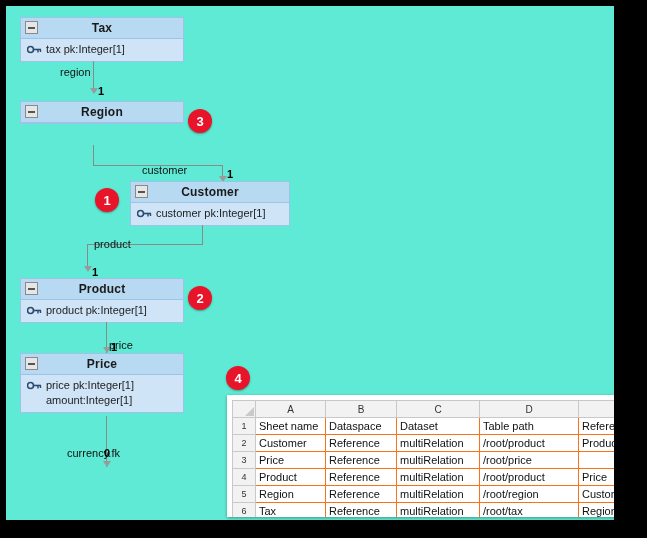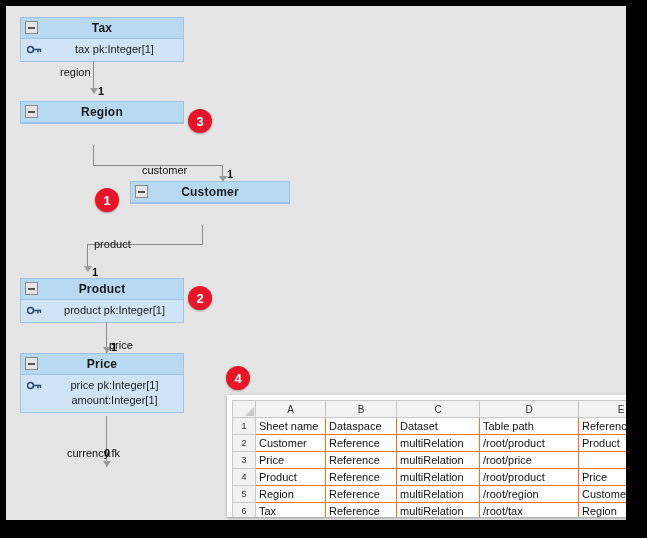--- a/index.html
+++ b/index.html
@@ -5,23 +5,24 @@
   html,body{margin:0;padding:0;}
   body{
     width:647px;height:538px;
     background:#000000;
     font-family:"Liberation Sans", sans-serif;
     overflow:hidden;
   }
   #frame{
     position:absolute;
     left:6px; top:6px;
-    width:620px; height:514px;
-    background:#e5e5e5;
+    width:560px; height:514px;
+    background:#5eead4;
     overflow:hidden;
+    padding-left:48px;
   }
 
   
   .umlbox{
     position:absolute;
     box-sizing:border-box;
     border:1px solid #9dc3e6;
     background:#cfe4f7;
   }
   .uml-head{
@@ -55,21 +56,20 @@
     background:#cfe4f7;
     padding:3px 0 4px 0;
   }
   .attr{
     position:relative;
     font-size:11px;
     color:#222;
     line-height:15px;
     padding-left:25px;
     white-space:nowrap;
-    text-align:center;
   }
   .keyicon{
     position:absolute;
     left:6px; top:3px;
     width:15px;height:9px;
   }
   .keyicon svg{display:block;}
 
   
   .line{position:absolute;background:#8a8a8a;}
@@ -218,20 +218,32 @@
   <span class="conn-label" style="left:136px;top:158px;">customer</span>
   <span class="mult" style="left:221px;top:162px;">1</span>
 
   <div class="umlbox" style="left:124px;top:175px;width:160px;">
     <div class="uml-head">
       <span class="collapse">
           <i></i>
         </span>
       <span class="uml-title">Customer</span>
     </div>
+    <div class="uml-body">
+      <div class="attr">
+        <span class="keyicon">
+          <svg width="15" height="9" viewBox="0 0 15 9">
+              <circle cx="3.5" cy="4.5" r="3" fill="none" stroke="#2c4a6e" stroke-width="1.6"></circle>
+              <path d="M6.5 4.5 H14" stroke="#2c4a6e" stroke-width="1.6"></path>
+              <path d="M11 4.5 V7.5 M13.5 4.5 V7" stroke="#2c4a6e" stroke-width="1.4"></path>
+            </svg>
+        </span>
+        <span>customer pk:Integer[1]</span>
+      </div>
+    </div>
   </div>
   <div class="badge" style="left:89px;top:182px;">1</div>
 
   <div class="line vline" style="left:196px;top:219px;height:20px;"></div>
   <div class="line hline" style="left:81px;top:238px;width:116px;"></div>
   <div class="line vline" style="left:81px;top:238px;height:24px;"></div>
   <div class="arrow" style="left:78px;top:260px;"></div>
   <span class="conn-label" style="left:88px;top:232px;">product</span>
   <span class="mult" style="left:86px;top:260px;">1</span>
 

